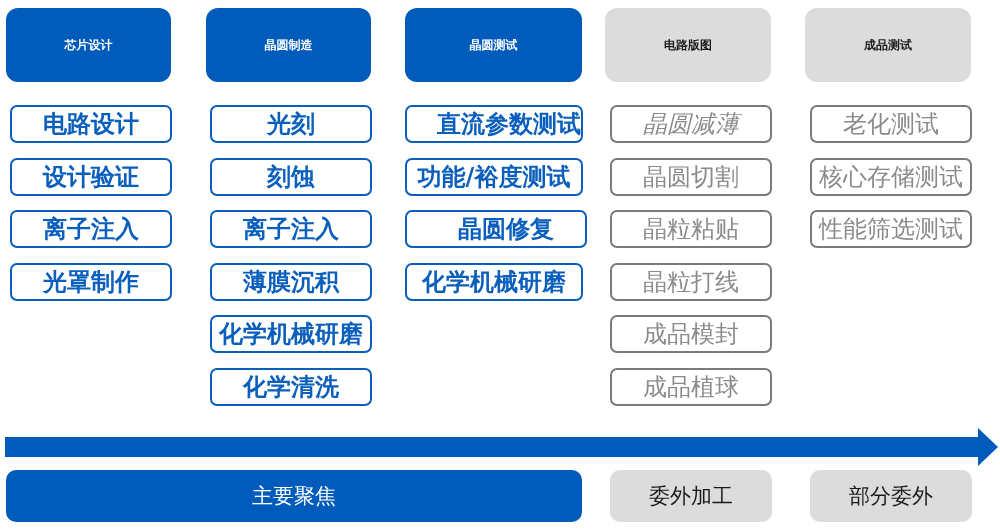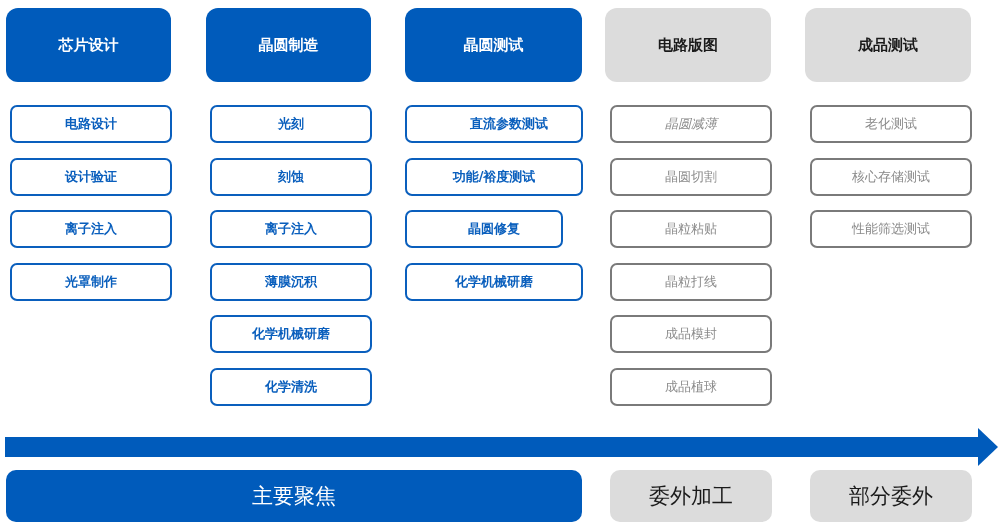--- a/index.html
+++ b/index.html
@@ -1,25 +1,25 @@
 <!DOCTYPE html>
 <html><head>
 <meta charset="utf-8">
 <style>
   html, body { margin:0; padding:0; background:#ffffff; }
   body { width:1000px; height:530px; position:relative; overflow:hidden;
          font-family:"DejaVu Serif","Liberation Serif",serif; }
   .hdr { position:absolute; top:8px; height:74px; border-radius:12px;
          display:flex; align-items:center; justify-content:center;
-         font-size:15px; font-weight:bold; }
+         font-size:12px; font-weight:bold; }
   .hdr.blue { background:#005bbb; color:#ffffff; }
   .hdr.gray { background:#dcdcdc; color:#1a1a1a; }
   .item { position:absolute; height:38px; border-radius:7px; box-sizing:border-box;
           display:flex; align-items:center; justify-content:center;
-          font-size:13px; font-weight:bold; background:#ffffff; }
+          font-size:24px; font-weight:bold; background:#ffffff; }
   .item.blue { border:2.5px solid #0a5fbd; color:#0a5fbd; }
   .item.gray { border:2.5px solid #7a7a7a; color:#8a8a8a; font-weight:normal; }
   .shaft { position:absolute; left:5px; top:437px; width:976px; height:20px; background:#005bbb; }
   .head { position:absolute; left:978px; top:428px; width:0; height:0;
           border-top:19px solid transparent; border-bottom:19px solid transparent;
           border-left:20px solid #005bbb; }
   .foot { position:absolute; top:470px; height:52px; border-radius:10px;
           display:flex; align-items:center; justify-content:center;
           font-size:21px; }
   .foot.blue { background:#005bbb; color:#ffffff; }
@@ -41,21 +41,21 @@
 
 <div class="item blue" style="left:210px;width:162px;top:105px;">光刻</div>
 <div class="item blue" style="left:210px;width:162px;top:158px;">刻蚀</div>
 <div class="item blue" style="left:210px;width:162px;top:210px;">离子注入</div>
 <div class="item blue" style="left:210px;width:162px;top:263px;">薄膜沉积</div>
 <div class="item blue" style="left:210px;width:162px;top:315px;">化学机械研磨</div>
 <div class="item blue" style="left:210px;width:162px;top:368px;">化学清洗</div>
 
 <div class="item blue" style="left:405px;width:178px;top:105px;padding-left:30px;">直流参数测试</div>
 <div class="item blue" style="left:405px;width:178px;top:158px;">功能/裕度测试</div>
-<div class="item blue" style="left:405px;width:158px;top:210px;padding-left:20px;">晶圆修复</div>
+<div class="item blue" style="left:405px;width:182px;top:210px;padding-left:20px;">晶圆修复</div>
 <div class="item blue" style="left:405px;width:178px;top:263px;">化学机械研磨</div>
 
 <div class="item gray" style="left:610px;width:162px;top:105px;font-style:italic;">晶圆减薄</div>
 <div class="item gray" style="left:610px;width:162px;top:158px;">晶圆切割</div>
 <div class="item gray" style="left:610px;width:162px;top:210px;">晶粒粘贴</div>
 <div class="item gray" style="left:610px;width:162px;top:263px;">晶粒打线</div>
 <div class="item gray" style="left:610px;width:162px;top:315px;">成品模封</div>
 <div class="item gray" style="left:610px;width:162px;top:368px;">成品植球</div>
 
 <div class="item gray" style="left:810px;width:162px;top:105px;">老化测试</div>

